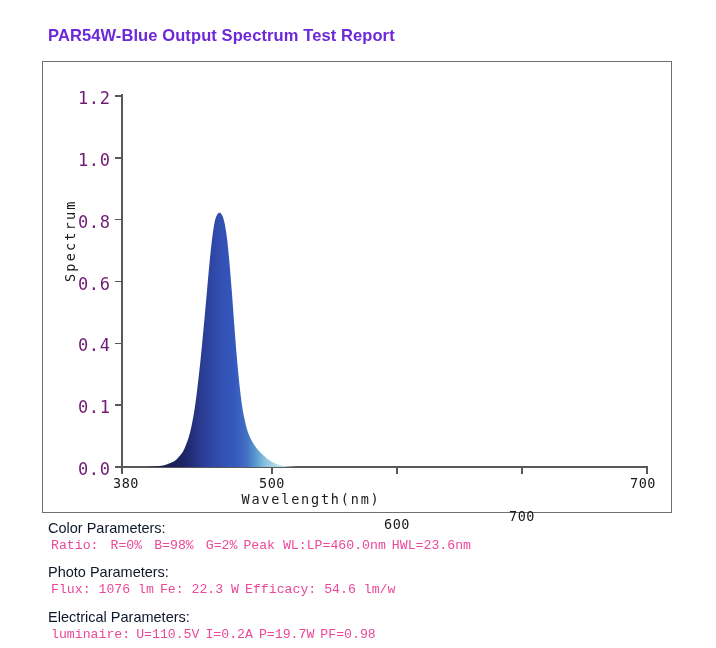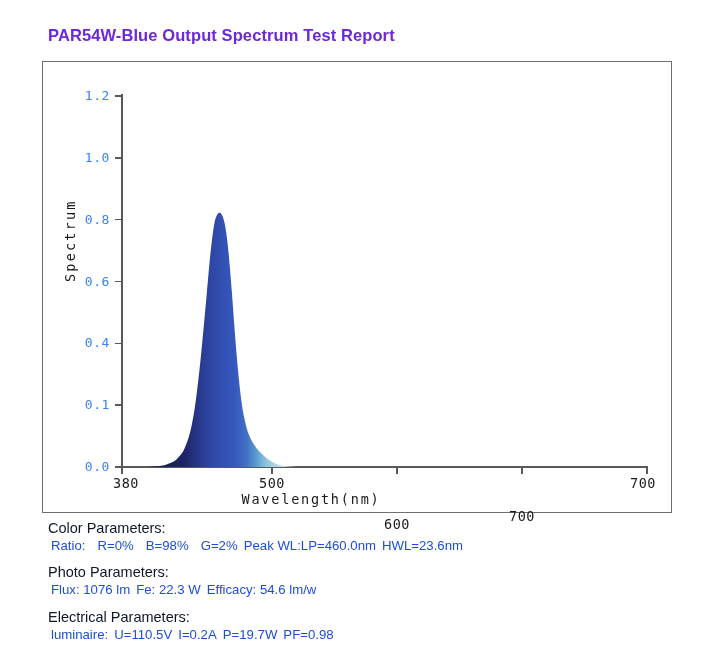--- a/index.html
+++ b/index.html
@@ -69,22 +69,22 @@
     position: absolute;
     width: 6px;
     height: 1.4px;
     background: #595959;
     left: 115px;
   }
   .ytick-label {
     position: absolute;
     right: 718px; 
     font-family: "DejaVu Sans Mono", "Liberation Mono", monospace;
-    font-size: 13px;
-    color: #3b82f6;
+    font-size: 17px;
+    color: #701a75;
     letter-spacing: 0.6px;
     white-space: nowrap;
     text-align: right;
   }
 
   .xtick {
     position: absolute;
     top: 468px;
     width: 1.4px;
     height: 6px;
@@ -145,24 +145,25 @@
   }
   .param-group { margin-bottom: 9px; }
   .param-heading {
     font-size: 14.5px;
     color: #0f172a;
     line-height: 1.25;
     white-space: nowrap;
   }
   .param-line {
     font-size: 13.2px;
-    color: #1d4ed8;
+    color: #ec4899;
     line-height: 1.3;
     padding-left: 3px;
     white-space: nowrap;
+    font-family: Liberation Mono, monospace;
   }
   .param-line .sp { display: inline-block; width: 12px; }
   .param-line .sp-sm { display: inline-block; width: 6px; }
 </style>
 </head>
 <body>
 
 <div id="page">
 
   <div class="report-title">PAR54W-Blue Output Spectrum Test Report</div>

